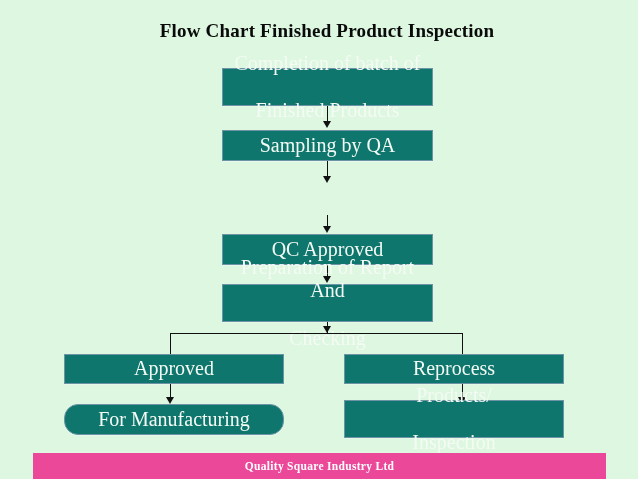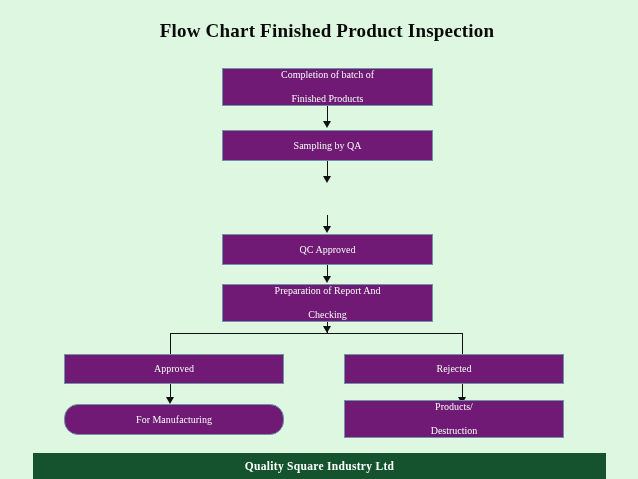--- a/index.html
+++ b/index.html
@@ -32,24 +32,24 @@
     color: #0a0a0a;
     letter-spacing: 0.2px;
     white-space: nowrap;
     padding-left: 8px;
   }
 
   
   .node {
     position: absolute;
     box-sizing: border-box;
-    background: #701a75;
+    background: #0f766e;
     border: 1px solid #6d93a6;
     color: #f4fbf4;
-    font-size: 10px;
+    font-size: 20px;
     line-height: 1.18;
     text-align: center;
     display: flex;
     align-items: center;
     justify-content: center;
     padding: 2px 4px;
     box-shadow: 0 1px 0 rgba(255,255,255,0.25);
   }
   .node span {
     display: block;
@@ -76,21 +76,21 @@
     border-top: 7px solid #111111;
   }
 
   
   #footer-bar {
     position: absolute;
     left: 33px;
     top: 453px;
     width: 573px;
     height: 26px;
-    background: #14532d;
+    background: #ec4899;
     color: #ffffff;
     font-size: 11.5px;
     font-weight: bold;
     display: flex;
     align-items: center;
     justify-content: center;
     letter-spacing: 0.3px;
     white-space: nowrap;
   }
 </style>
@@ -141,37 +141,37 @@
 
   <div class="hline" style="left:170px; top:333px; width:293px;"></div>
   <div class="vline" style="left:170px; top:333px; height:21px;"></div>
   <div class="vline" style="left:462px; top:333px; height:21px;"></div>
 
   <div class="node" style="left:64px; top:354px; width:220px; height:30px;text-align:center;">
     <span>Approved</span>
   </div>
 
   <div class="node" style="left:344px; top:354px; width:220px; height:30px;">
-    <span>Rejected</span>
+    <span>Reprocess</span>
   </div>
 
   <div class="vline" style="left:170px; top:384px; height:15px;"></div>
   <div class="arrowhead" style="left:166px; top:397px;"></div>
 
   <div class="vline" style="left:462px; top:384px; height:15px;"></div>
   <div class="arrowhead" style="left:458px; top:397px;"></div>
 
   <div class="node" style="left:64px; top:404px; width:220px; height:31px;border-radius:14px;">
     <span>For Manufacturing</span>
   </div>
 
   <div class="node" style="left:344px; top:400px; width:220px; height:38px;">
     <span>
       <span>Products/</span><br>
-      <span>Destruction</span>
+      <span>Inspection</span>
     </span>
   </div>
 
   <div id="footer-bar">
     <span>Quality  Square Industry  Ltd</span>
   </div>
 
 </div>
 
 </body></html>

